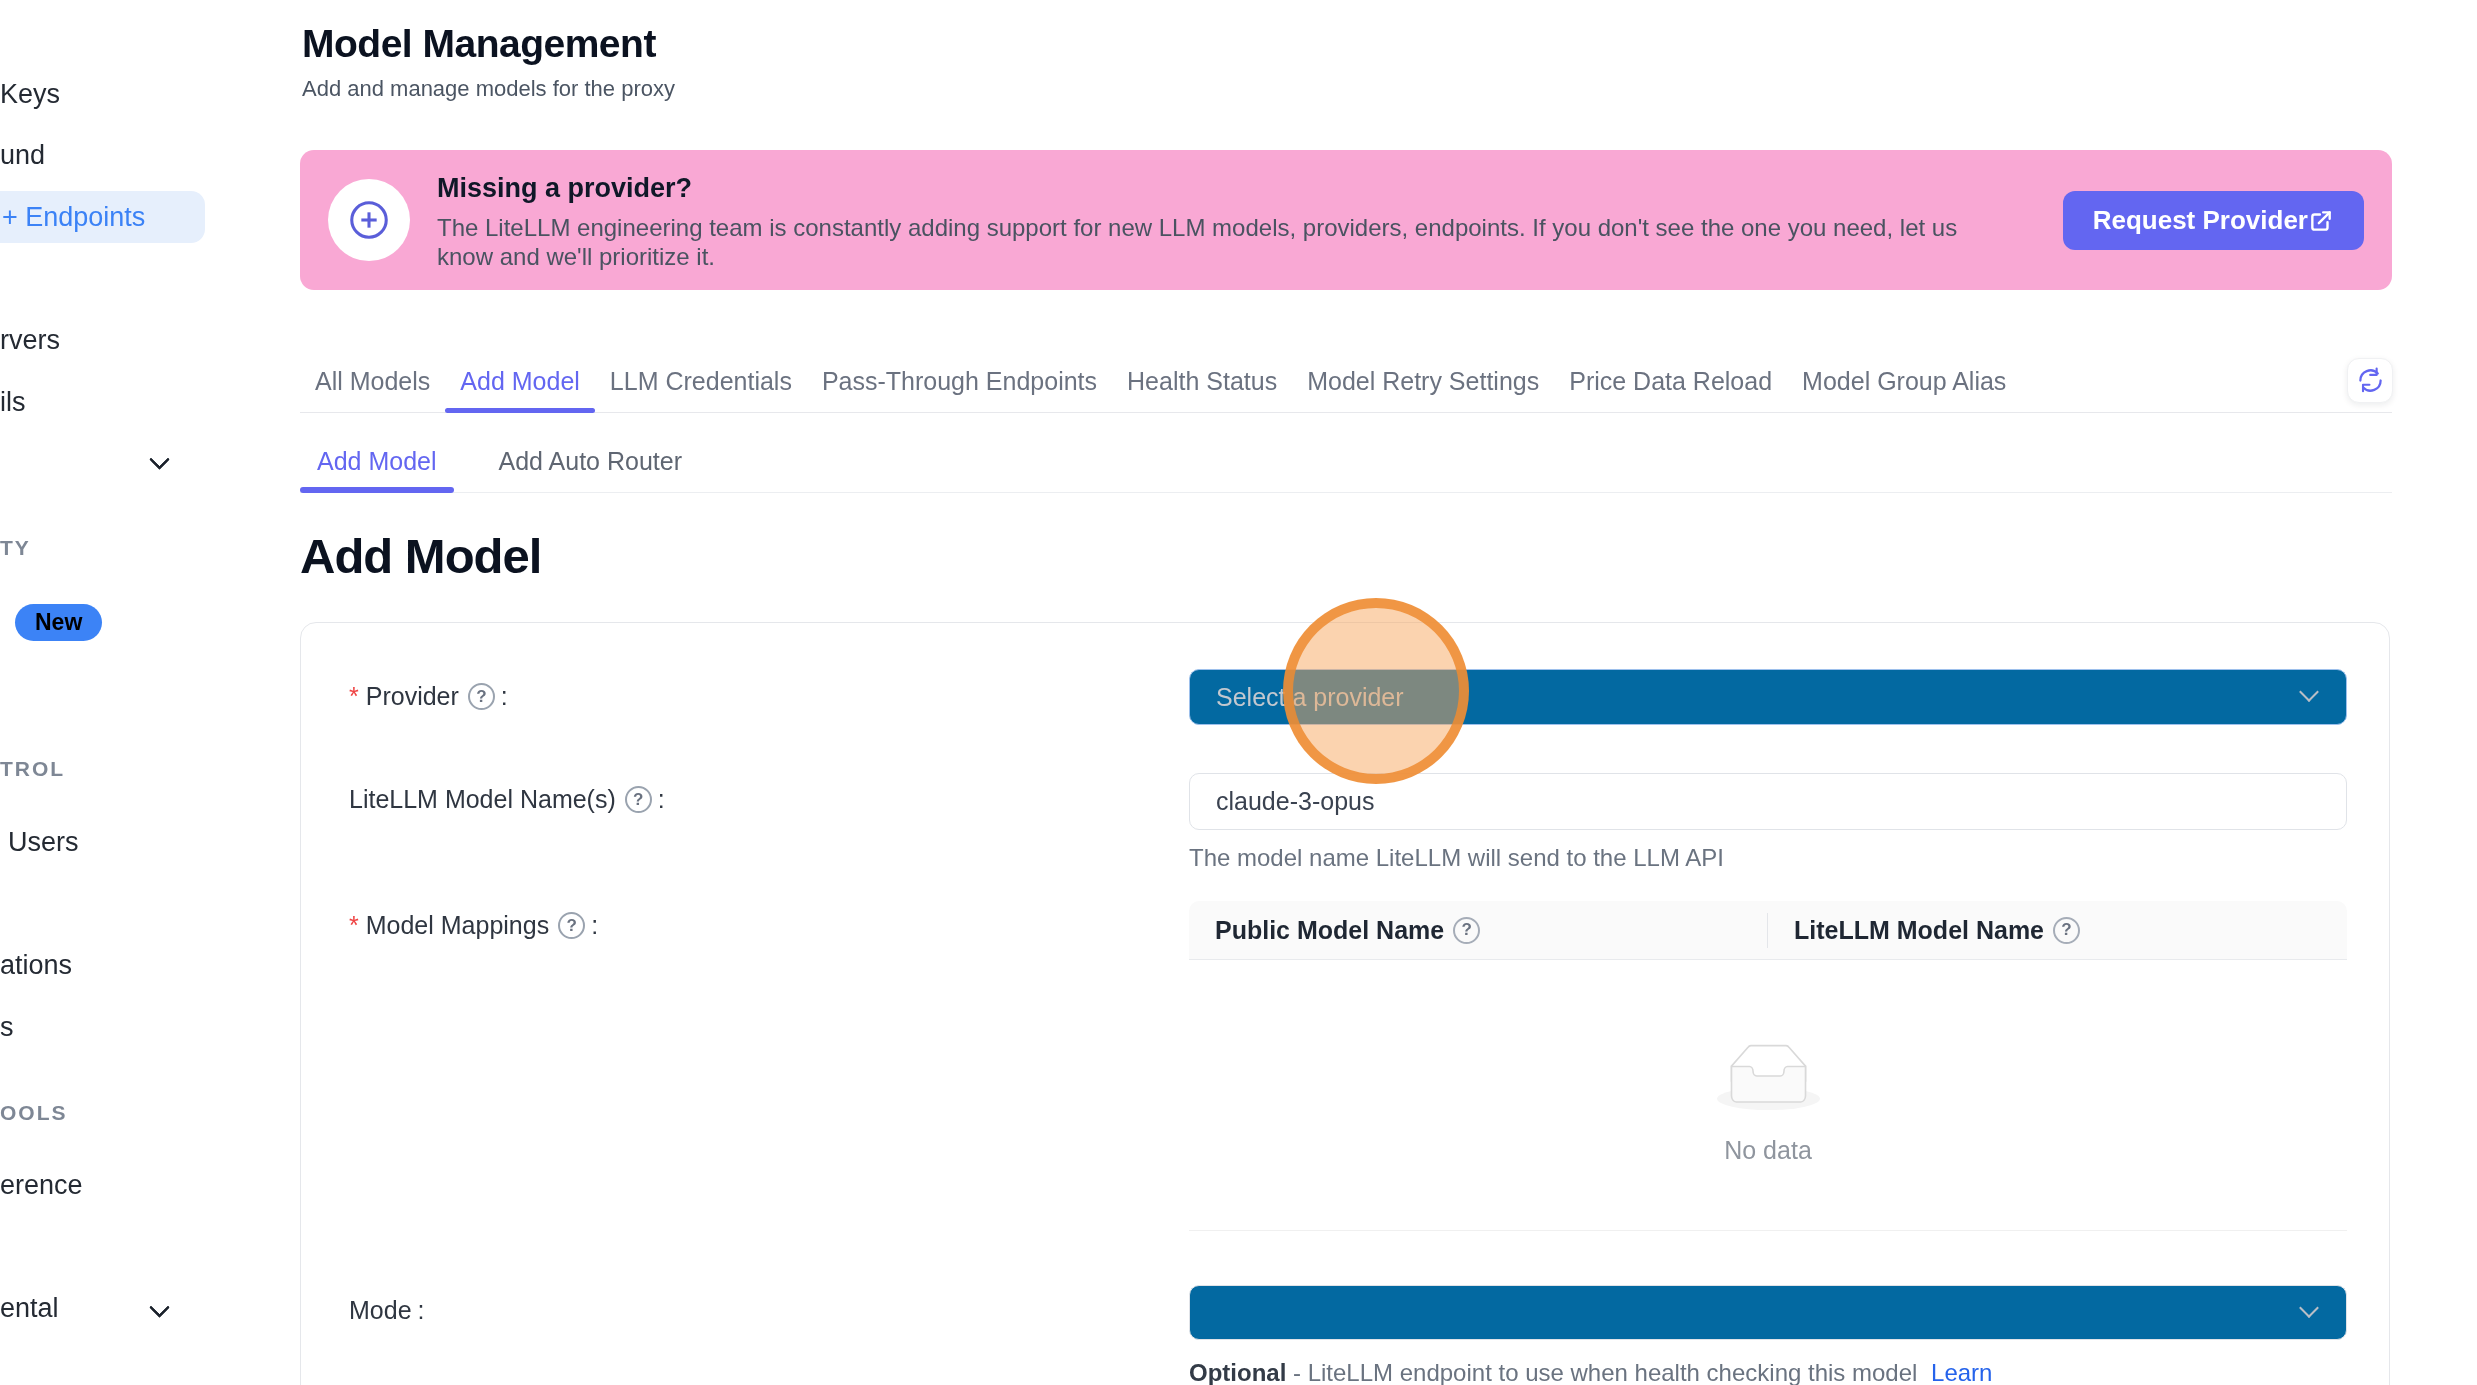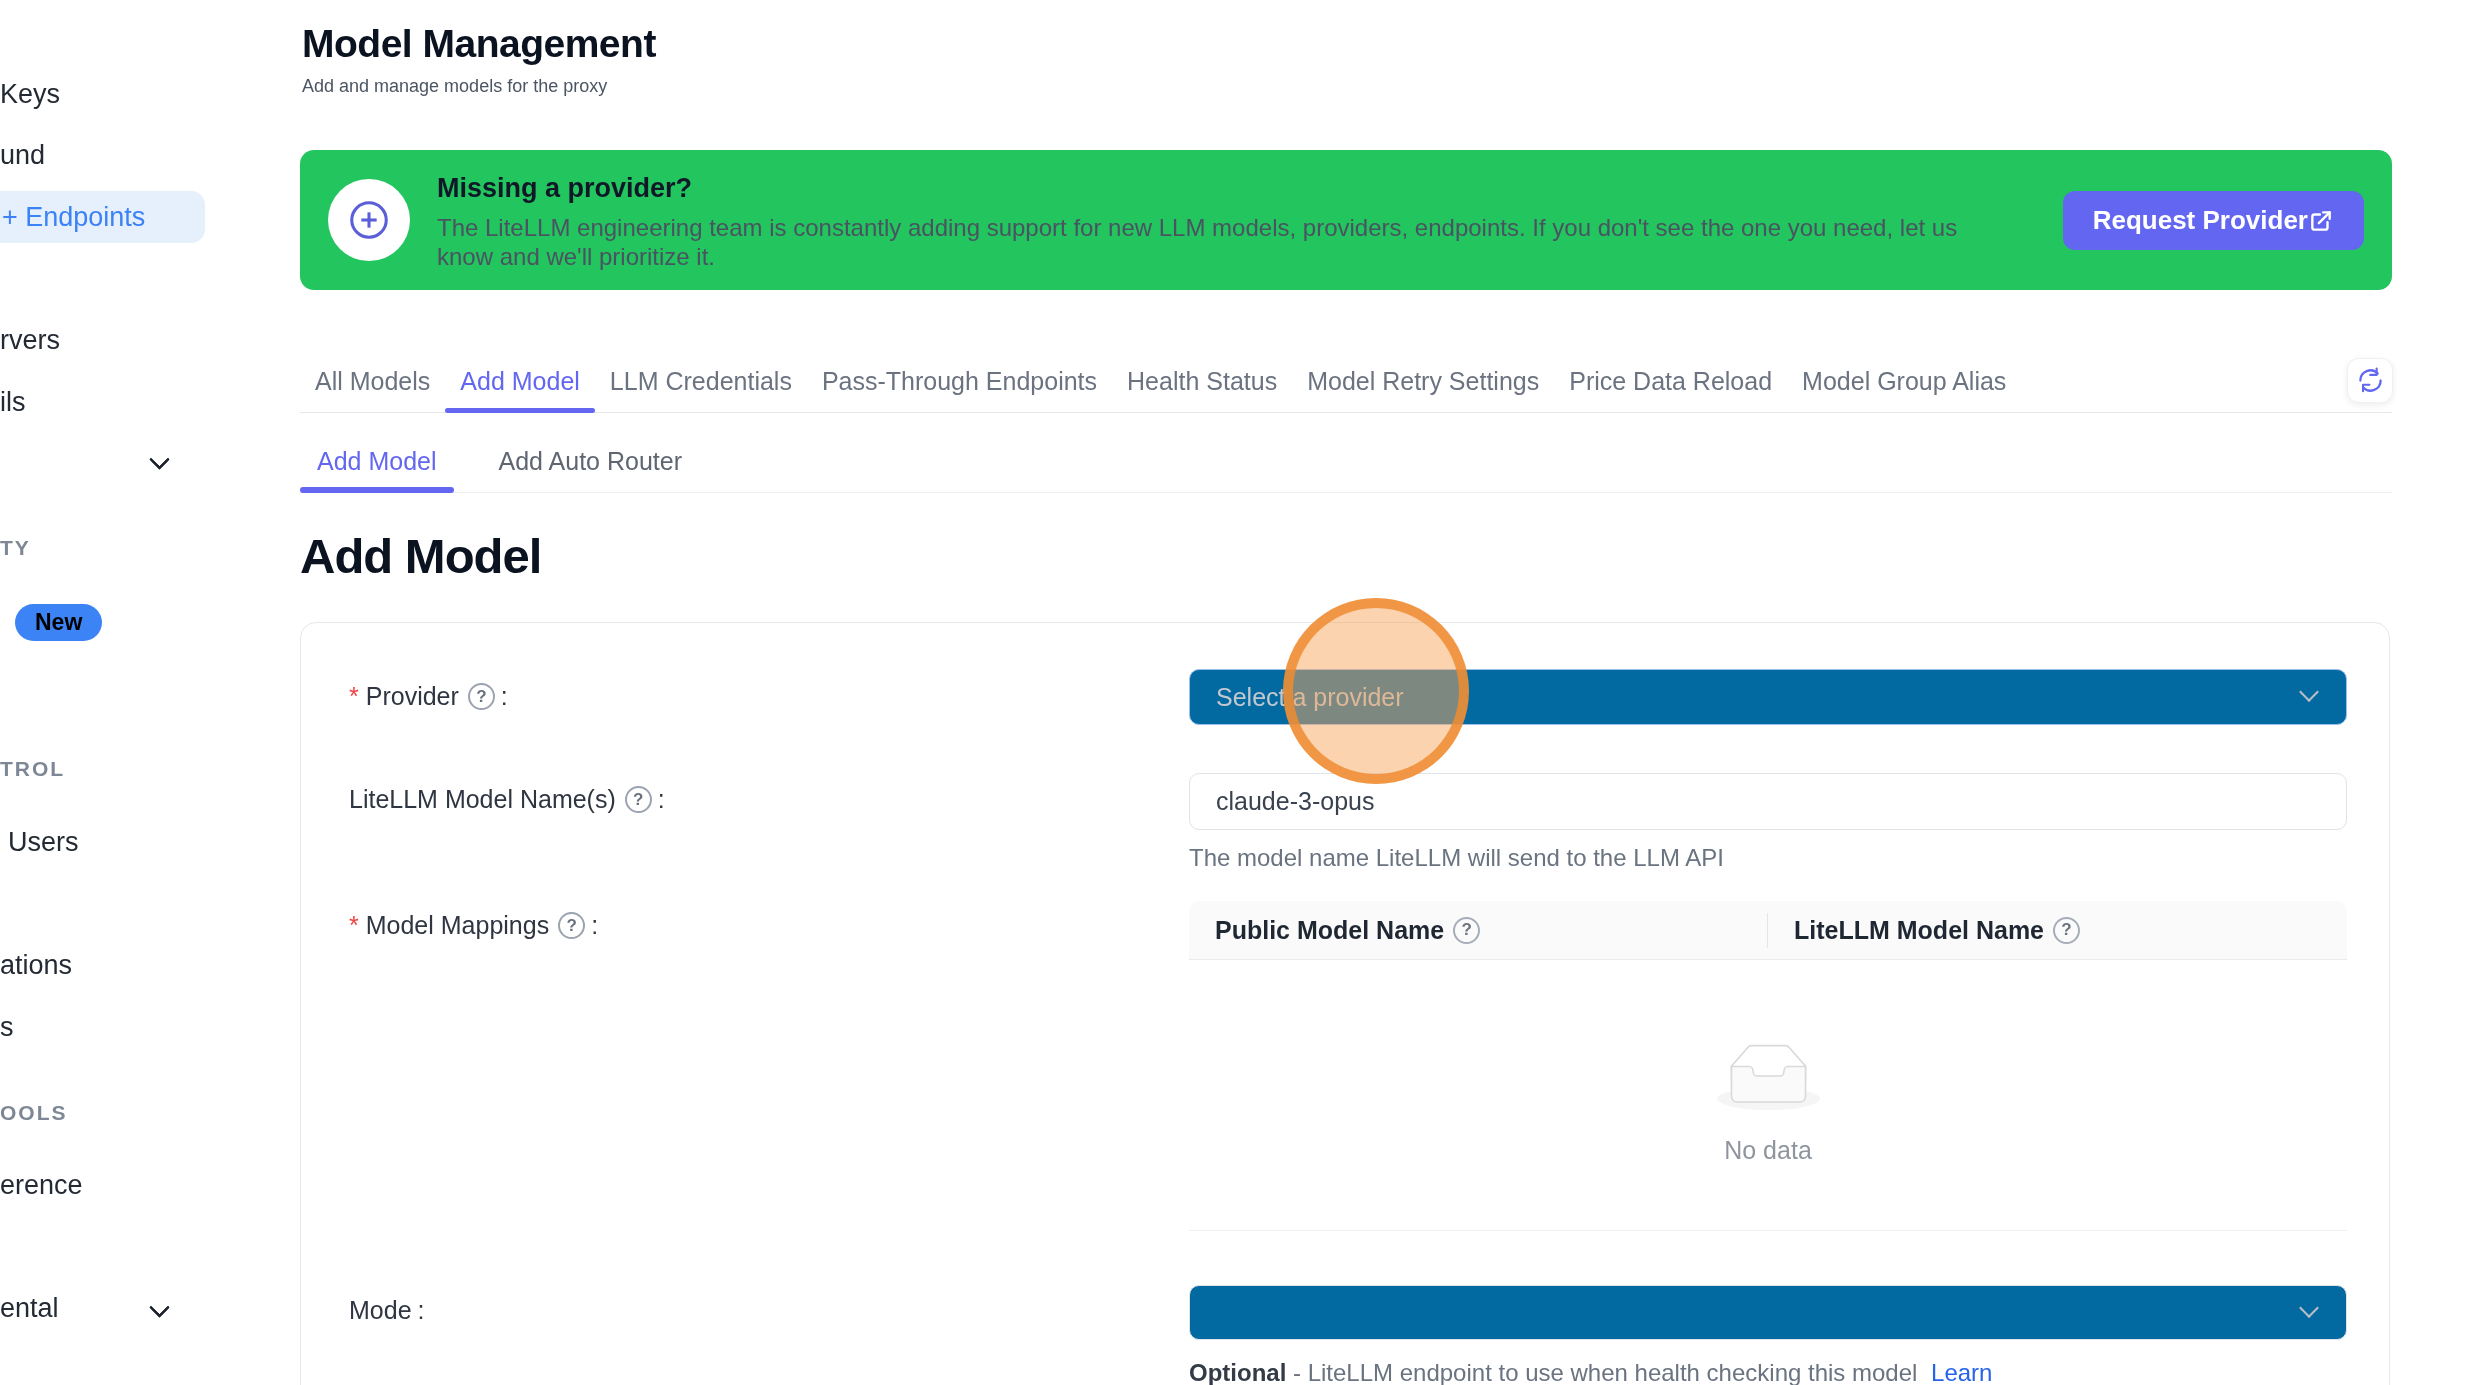--- a/index.html
+++ b/index.html
@@ -17,24 +17,24 @@
   .side-section { position: absolute; font-size: 21px; color: #7e8795; font-weight: 700; letter-spacing: 2px; white-space: nowrap; }
   .side-pill { position: absolute; left: -28px; top: 191px; width: 233px; height: 52px; background: #e6effc; border-radius: 14px; cursor: pointer; }
   .side-pill .pill-label { position: absolute; left: 30px; top: 0; line-height: 52px; font-size: 27px; color: #3b82f6; white-space: nowrap; }
   .side-badge { position: absolute; left: 15px; top: 604px; height: 37px; padding: 0 20px; background: #3c83f6; border-radius: 19px; color: #000000; font-size: 23px; line-height: 37px; font-weight: 600; }
   .side-chevron { position: absolute; width: 20px; height: 20px; }
   .side-chevron::before { content: ""; position: absolute; left: 2px; top: 1px; width: 12px; height: 12px; border-right: 3.2px solid #1b222c; border-bottom: 3.2px solid #1b222c; border-radius: 2px; transform: rotate(45deg); }
 
   
   .main { position: absolute; left: 300px; top: 0; width: 2092px; height: 1385px; }
   .page-title { position: absolute; left: 2px; top: 22px; font-size: 39px; font-weight: 800; letter-spacing: -0.5px; color: #0b1220; }
-  .page-subtitle { position: absolute; left: 2px; top: 76px; font-size: 18px; color: #4b5563; }
-
-  
-  .banner { position: absolute; left: 0; top: 150px; width: 2092px; height: 140px; background: #22c55e; border-radius: 14px; }
+  .page-subtitle { position: absolute; left: 2px; top: 76px; font-size: 22px; color: #4b5563; }
+
+  
+  .banner { position: absolute; left: 0; top: 150px; width: 2092px; height: 140px; background: #f9a8d4; border-radius: 14px; }
   .banner-icon { position: absolute; left: 28px; top: 29px; width: 82px; height: 82px; background: #ffffff; border-radius: 50%; display: flex; align-items: center; justify-content: center; }
   .banner-title { position: absolute; left: 137px; top: 23px; font-size: 27px; font-weight: 700; color: #101828; }
   .banner-body { position: absolute; left: 137px; top: 63px; width: 1560px; font-size: 24px; line-height: 29px; color: #4a5361; }
   .request-btn { position: absolute; right: 28px; top: 41px; height: 59px; padding: 0 30px; background: #6366f1; color: #ffffff; font-size: 26px; font-weight: 700; font-family: "Liberation Sans", sans-serif; border: none; border-radius: 12px; display: flex; align-items: center; cursor: pointer; }
 
   
   .tabs { position: absolute; left: 0; top: 352px; width: 2092px; height: 61px; border-bottom: 1px solid #e7e8ec; display: flex; }
   .tab { padding: 0 15px; font-size: 25px; color: #6b7280; line-height: 59px; white-space: nowrap; cursor: pointer; position: relative; }
   .tab.active { color: #6366f1; }
   .tab.active::after { content: ""; position: absolute; left: 0; right: 0; bottom: -1px; height: 5px; background: #6366f1; border-radius: 3px; }

